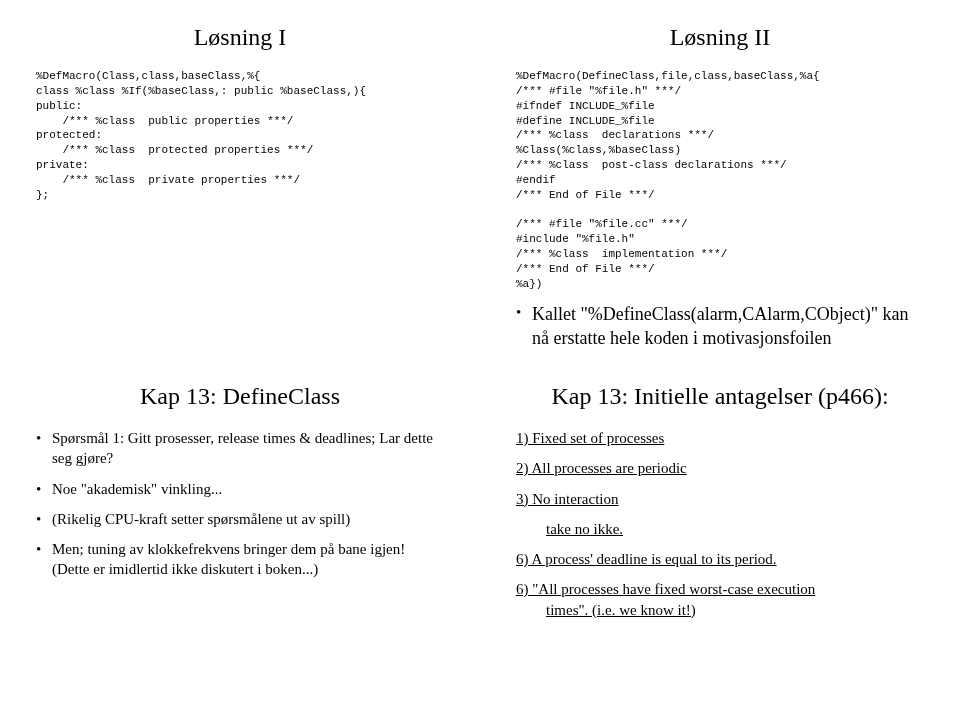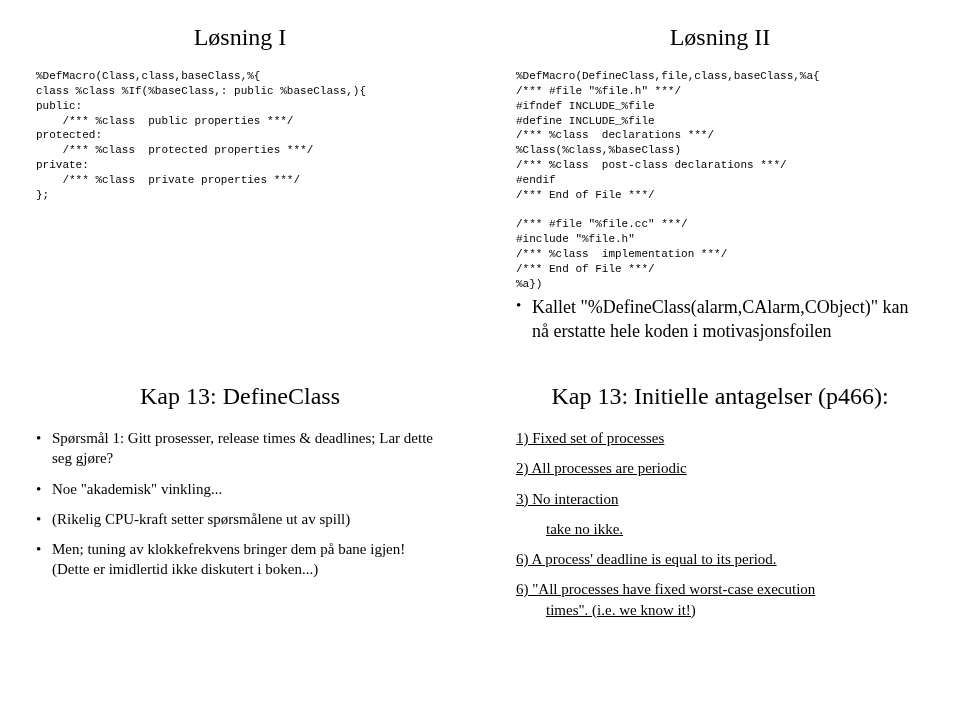--- a/index.html
+++ b/index.html
@@ -67,21 +67,21 @@
   .plainlist > li {
     margin-bottom: 10px;
     padding-left: 0;
     text-decoration: underline;
   }
   .plainlist > li .hang {
     display: block;
     padding-left: 30px;
   }
   .slide2 pre.code {
-    margin-bottom: 3px;
+    margin-bottom: 10px;
   }
   .slide2 ul.bullets {
     font-size: 18px;
   }
 </style>
 </head>
 <body>
 
 <div class="page">
 

